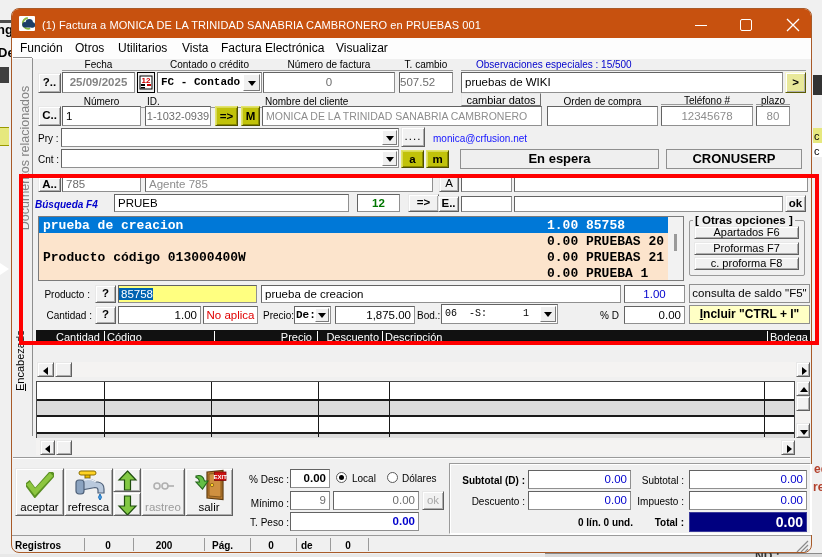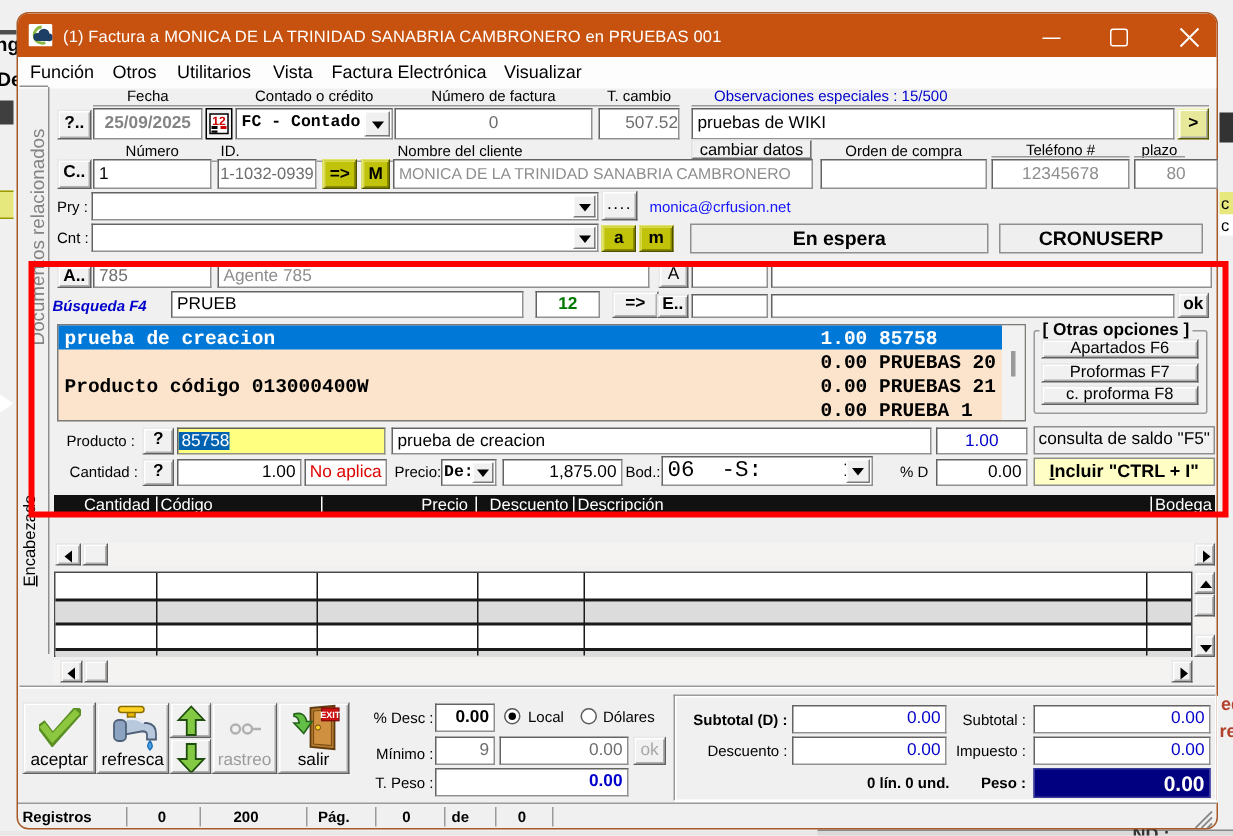--- a/index.html
+++ b/index.html
@@ -99,21 +99,21 @@
         <rect x="9" y="11" width="4" height="2" fill="#cc0000"></rect>
         <rect x="3" y="14" width="4" height="1.5" fill="#000"></rect>
       </svg>
     </div>
     <div class="fld mono" style="left:157px;top:72px;width:105px;height:21px;font-size:11px;font-weight:bold;line-height:19px;padding-left:3px;">FC - Contado
       <span class="ab" style="right:1px;top:1px;width:17px;height:17px;background:#f0f0f0;border:1px solid;border-color:#fff #7a7a7a #7a7a7a #fff;box-sizing:border-box;">
           <span class="ab" style="left:4px;top:6px;width:0;height:0;border-left:4px solid transparent;border-right:4px solid transparent;border-top:5px solid #000;"></span>
         </span>
     </div>
     <div class="fld" style="left:263px;top:72px;width:132px;height:21px;color:#6d6d6d;text-align:center;line-height:19px;">0</div>
-    <div class="fld" style="left:399px;top:72px;width:54px;height:21px;color:#6d6d6d;text-align:right;line-height:19px;">507.52</div>
+    <div class="fld" style="left:399px;top:72px;width:54px;height:21px;color:#6d6d6d;text-align:left;line-height:19px;">507.52</div>
     <div class="fld" style="left:461px;top:72px;width:322px;height:21px;line-height:19px;padding-left:3px;">pruebas de WIKI</div>
     <div class="btn" style="left:785px;top:72px;width:21px;height:21px;background:#e8e89a;font-weight:bold;line-height:18px;border-color:#f6f6cf #5c5c00 #5c5c00 #f6f6cf;">&gt;</div>
 
     <div class="lbl" style="left:62px;top:96px;width:79px;text-align:center;">Número</div>
     <div class="lbl" style="left:147px;top:96px;">ID.</div>
     <div class="lbl" style="left:265px;top:96px;">Nombre del cliente</div>
     <div class="sep" style="left:62px;top:107px;width:480px;height:1px;"></div>
     <div class="flatb" style="left:461px;top:93px;width:80px;height:13px;font-size:11px;line-height:12px;background:#f0f0f0;border:1px solid;border-color:#e8e8e8 #6f6f6f #6f6f6f #e8e8e8;box-shadow:0 1px 0 #8f8f8f;">cambiar datos</div>
     <div class="lbl" style="left:547px;top:96px;width:111px;text-align:center;">Orden de compra</div>
     <div class="lbl" style="left:661px;top:95px;width:92px;text-align:center;">Teléfono #</div>
@@ -123,21 +123,21 @@
     <div class="sep" style="left:756px;top:104px;width:34px;height:1px;"></div>
 
     <div class="btn" style="left:38px;top:106px;width:23px;height:20px;font-weight:bold;line-height:17px;">C..</div>
     <div class="fld" style="left:62px;top:106px;width:79px;height:20px;line-height:18px;padding-left:3px;">1</div>
     <div class="fld" style="left:145px;top:106px;width:66px;height:20px;color:#6d6d6d;text-align:center;line-height:18px;font-size:11px;">1-1032-0939</div>
     <div class="btn olv" style="left:215px;top:106px;width:23px;height:20px;line-height:18px;">=&gt;</div>
     <div class="btn olv" style="left:241px;top:106px;width:19px;height:20px;line-height:18px;">M</div>
     <div class="fld" style="left:262px;top:106px;width:280px;height:20px;color:#8d8d8d;line-height:18px;padding-left:3px;font-size:10.5px;">MONICA DE LA TRINIDAD SANABRIA CAMBRONERO</div>
     <div class="fld" style="left:547px;top:106px;width:111px;height:20px;"></div>
     <div class="fld" style="left:661px;top:106px;width:92px;height:20px;color:#8d8d8d;text-align:center;line-height:18px;font-size:11.5px;">12345678</div>
-    <div class="fld" style="left:756px;top:106px;width:56px;height:20px;color:#8d8d8d;text-align:center;line-height:18px;">80</div>
+    <div class="fld" style="left:756px;top:106px;width:34px;height:20px;color:#8d8d8d;text-align:center;line-height:18px;">80</div>
 
     <div class="lbl" style="left:38px;top:133px;">Pry :</div>
     <div class="fld" style="left:61px;top:128px;width:338px;height:19px;">
       <span class="ab" style="right:1px;top:1px;width:15px;height:15px;background:#f0f0f0;border:1px solid;border-color:#fff #7a7a7a #7a7a7a #fff;box-sizing:border-box;">
           <span class="ab" style="left:3px;top:5px;width:0;height:0;border-left:4px solid transparent;border-right:4px solid transparent;border-top:5px solid #000;"></span>
         </span>
     </div>
     <div class="btn" style="left:401px;top:127px;width:24px;height:20px;line-height:16px;letter-spacing:1px;">....</div>
     <div class="lbl" style="left:433px;top:133px;color:#1414ff;">monica@crfusion.net</div>
     <div class="lbl" style="left:38px;top:154px;">Cnt :</div>
@@ -200,21 +200,21 @@
     <div class="fld" style="left:118px;top:306px;width:83px;height:18px;text-align:right;line-height:16px;padding-right:3px;">1.00</div>
     <div class="fld" style="left:203px;top:306px;width:55px;height:18px;color:#e00000;text-align:center;line-height:16px;">No aplica</div>
     <div class="lbl" style="left:263px;top:310px;">Precio:</div>
     <div class="fld mono" style="left:294px;top:306px;width:37px;height:18px;font-size:11px;font-weight:bold;line-height:16px;padding-left:1px;">De:
       <span class="ab" style="right:1px;top:1px;width:14px;height:14px;background:#f0f0f0;border:1px solid;border-color:#fff #7a7a7a #7a7a7a #fff;box-sizing:border-box;">
           <span class="ab" style="left:2px;top:4px;width:0;height:0;border-left:4px solid transparent;border-right:4px solid transparent;border-top:5px solid #000;"></span>
         </span>
     </div>
     <div class="fld" style="left:335px;top:306px;width:80px;height:18px;text-align:right;line-height:16px;padding-right:3px;">1,875.00</div>
     <div class="lbl" style="left:417px;top:310px;">Bod.:</div>
-    <div class="fld mono" style="left:441px;top:304px;width:141px;height:20px;font-size:15px;line-height:18px;padding-left:3px;">06&nbsp;&nbsp;-S:&nbsp;&nbsp;&nbsp;&nbsp;&nbsp;&nbsp;1
+    <div class="fld mono" style="left:441px;top:304px;width:117px;height:20px;font-size:10px;line-height:18px;padding-left:3px;">06&nbsp;&nbsp;-S:&nbsp;&nbsp;&nbsp;&nbsp;&nbsp;&nbsp;1
       <span class="ab" style="right:1px;top:1px;width:16px;height:16px;background:#f0f0f0;border:1px solid;border-color:#fff #7a7a7a #7a7a7a #fff;box-sizing:border-box;">
           <span class="ab" style="left:3px;top:5px;width:0;height:0;border-left:4px solid transparent;border-right:4px solid transparent;border-top:5px solid #000;"></span>
         </span>
     </div>
     <div class="lbl" style="left:600px;top:310px;">% D</div>
     <div class="fld" style="left:624px;top:306px;width:61px;height:18px;text-align:right;line-height:16px;padding-right:3px;">0.00</div>
     <div class="flatb" style="left:689px;top:305px;width:121px;height:19px;font-size:12px;font-weight:bold;line-height:17px;background:#ffffc5;"><u>I</u>ncluir "CTRL + I"</div>
 
     <div class="ab" style="left:36px;top:330px;width:774px;height:14px;background:#111;color:#fff;font-size:11px;line-height:14px;">
       <span class="ab" style="left:14px;width:50px;text-align:right;">Cantidad</span>
@@ -342,21 +342,21 @@
     <div class="ab" style="left:449px;top:463px;width:362px;height:71px;border:1px solid;border-color:#9a9a9a #fff #fff #9a9a9a;box-shadow:inset 1px 1px 0 #fff, 1px 1px 0 #fff;box-sizing:border-box;"></div>
     <div class="lbl" style="left:455px;top:475px;width:70px;text-align:right;font-weight:bold;">Subtotal (D) :</div>
     <div class="fld" style="left:528px;top:470px;width:103px;height:19px;color:#0000cc;text-align:right;line-height:17px;padding-right:3px;">0.00</div>
     <div class="lbl" style="left:614px;top:475px;width:70px;text-align:right;">Subtotal :</div>
     <div class="fld" style="left:689px;top:470px;width:118px;height:19px;color:#0000cc;text-align:right;line-height:17px;padding-right:3px;">0.00</div>
     <div class="lbl" style="left:455px;top:496px;width:70px;text-align:right;">Descuento :</div>
     <div class="fld" style="left:528px;top:491px;width:103px;height:19px;color:#0000cc;text-align:right;line-height:17px;padding-right:3px;">0.00</div>
     <div class="lbl" style="left:614px;top:496px;width:70px;text-align:right;">Impuesto :</div>
     <div class="fld" style="left:689px;top:491px;width:118px;height:19px;color:#0000cc;text-align:right;line-height:17px;padding-right:3px;">0.00</div>
     <div class="lbl" style="left:540px;top:517px;width:93px;text-align:right;font-weight:bold;">0 lín. 0 und.</div>
-    <div class="lbl" style="left:614px;top:517px;width:70px;text-align:right;font-weight:bold;">Peso :</div>
+    <div class="lbl" style="left:614px;top:517px;width:70px;text-align:right;font-weight:bold;">Total :</div>
     <div class="fld" style="left:689px;top:512px;width:118px;height:20px;background:#000080;color:#fff;font-weight:bold;font-size:14px;text-align:right;line-height:18px;padding-right:3px;border-color:#3a3a9a;">0.00</div>
 
     <div class="ab" style="left:12px;top:535px;width:799px;height:1px;background:#9a9a9a;"></div>
     <div class="lbl" style="left:15px;top:540px;font-weight:bold;">Registros</div>
     <div class="sep" style="left:84px;top:538px;width:1px;height:13px;"></div>
     <div class="lbl" style="left:90px;top:540px;width:36px;text-align:center;font-weight:bold;">0</div>
     <div class="sep" style="left:133px;top:538px;width:1px;height:13px;"></div>
     <div class="lbl" style="left:139px;top:540px;width:50px;text-align:center;font-weight:bold;">200</div>
     <div class="sep" style="left:204px;top:538px;width:1px;height:13px;"></div>
     <div class="lbl" style="left:212px;top:540px;font-weight:bold;">Pág.</div>

